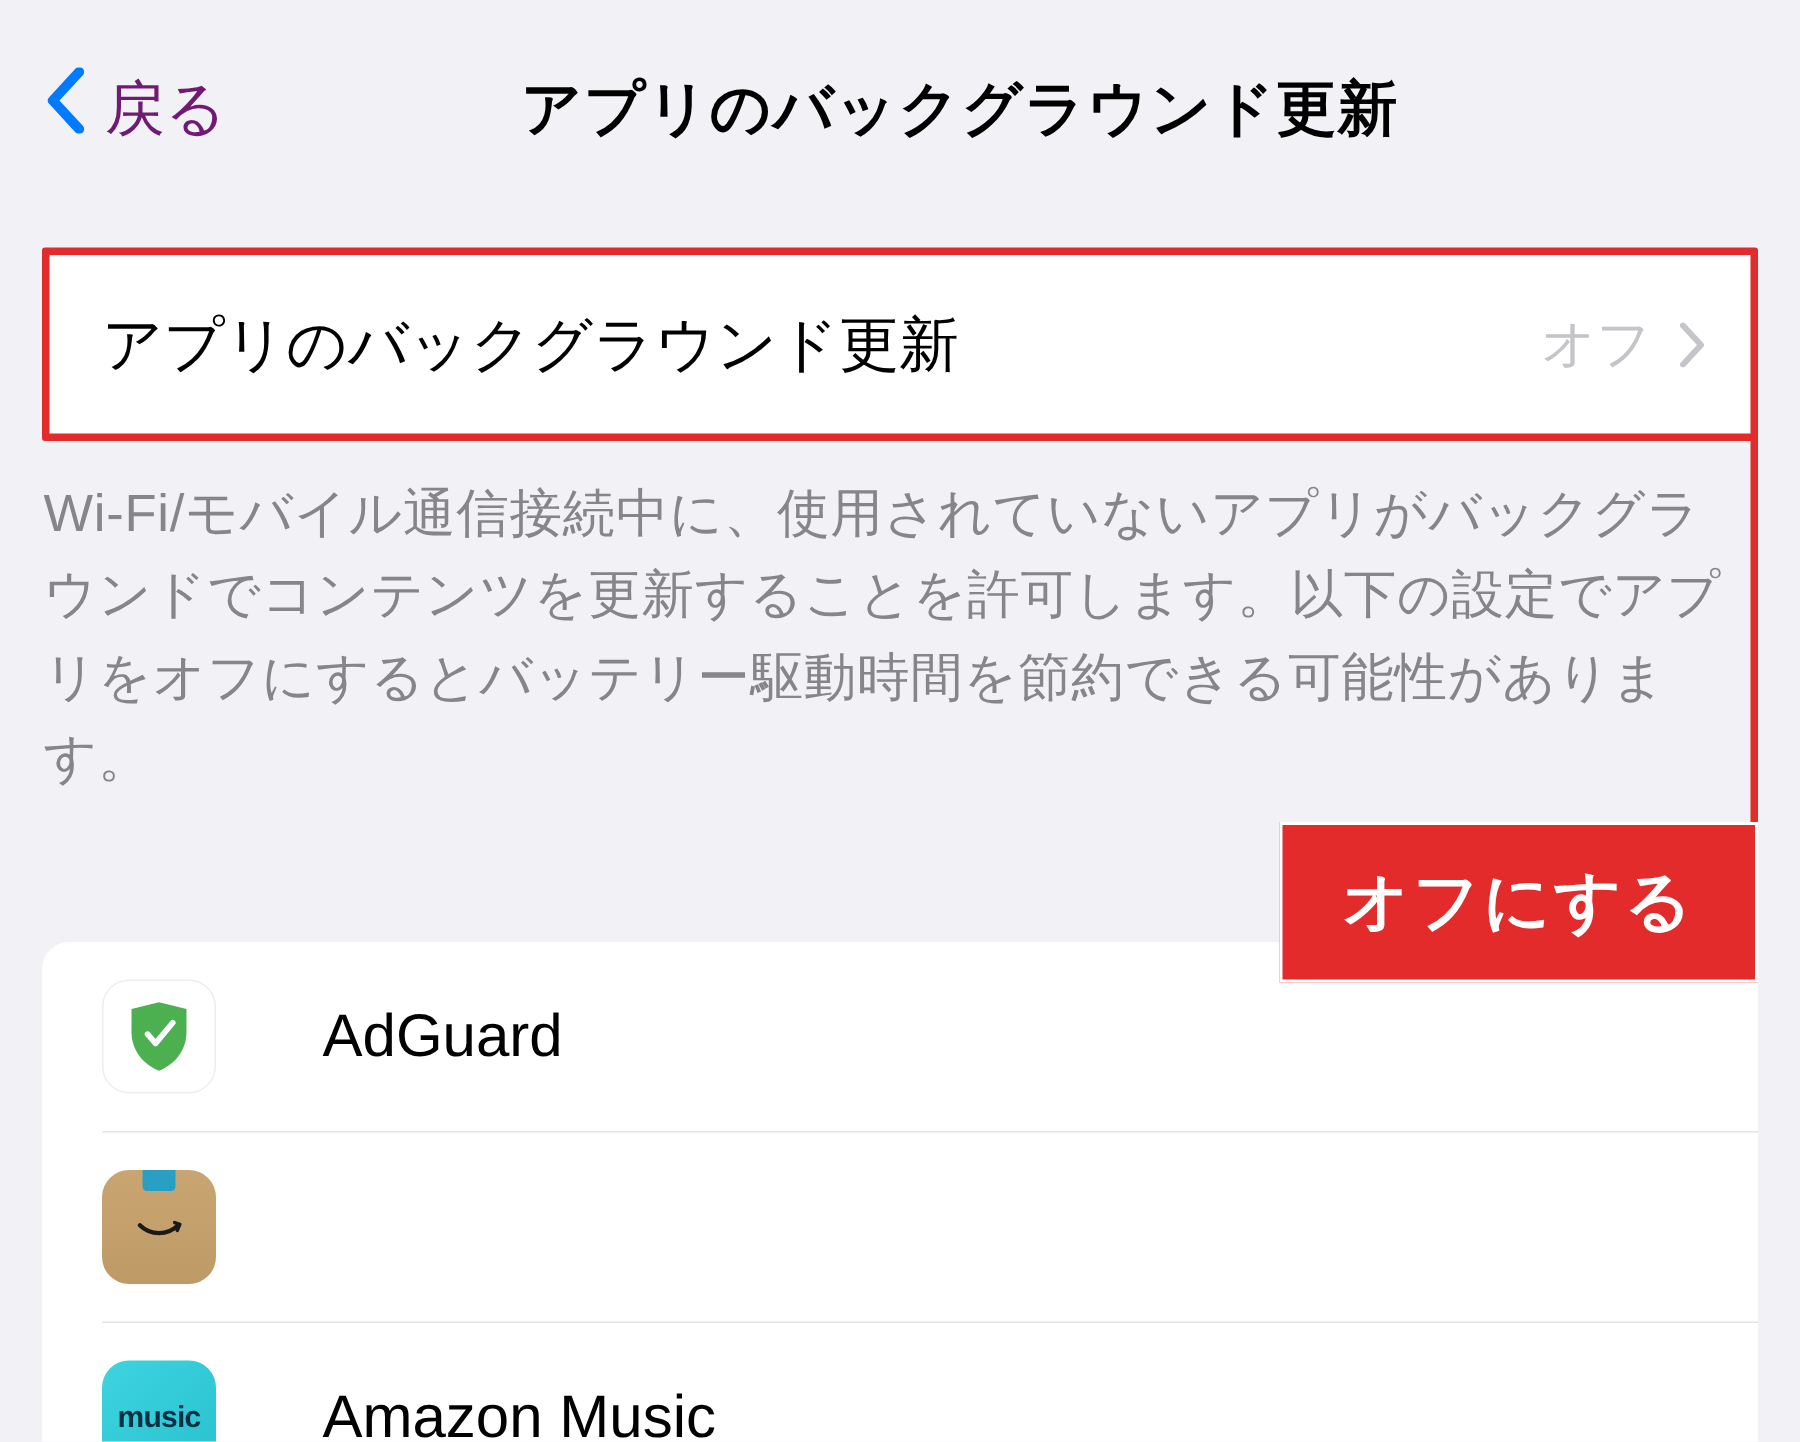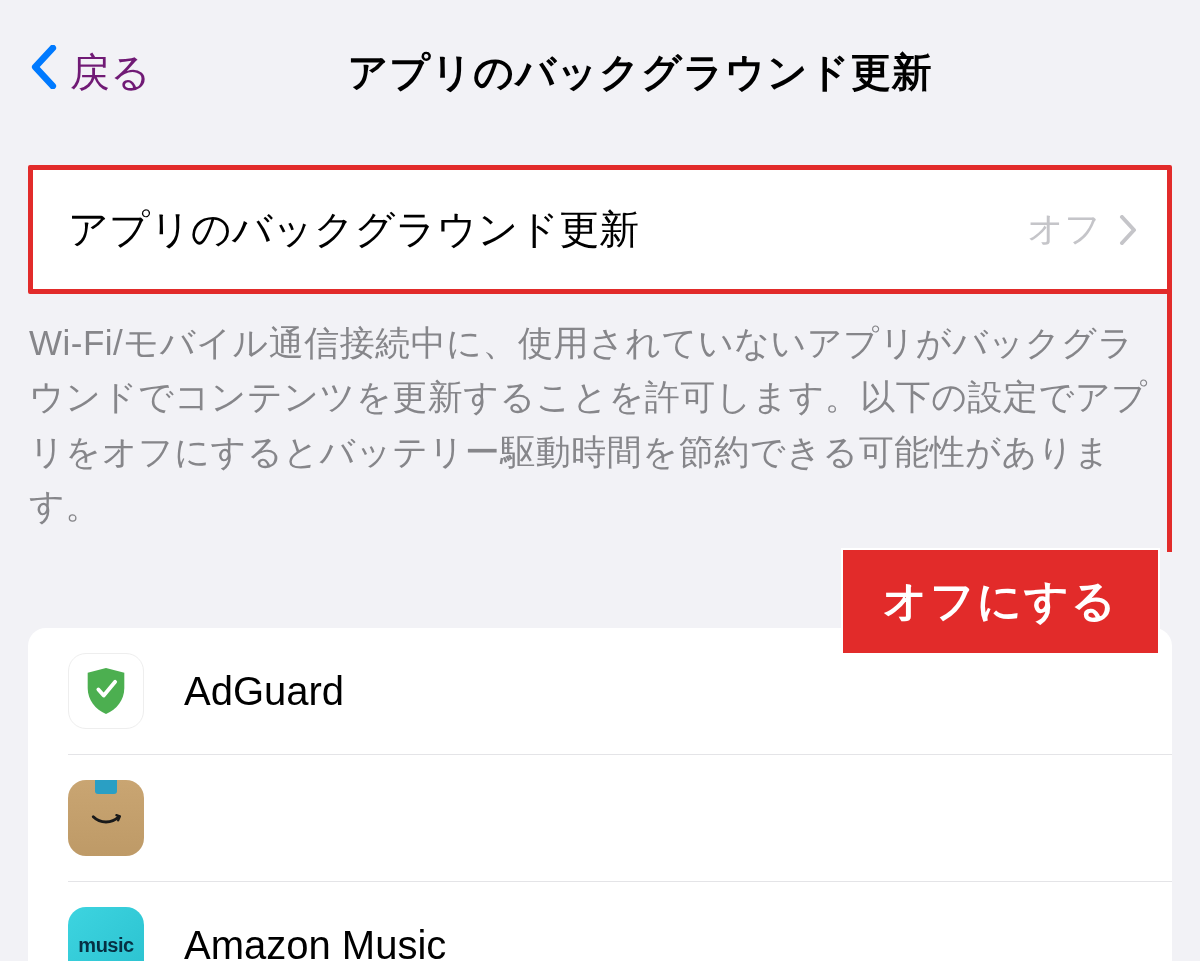--- a/index.html
+++ b/index.html
@@ -73,21 +73,21 @@
     }
     .description {
       padding: 22px 50px 0 29px;
       font-size: 35px;
       line-height: 1.55;
       color: #86868a;
       letter-spacing: 0.5px;
     }
     .annotation {
       position: absolute;
-      right: 40px;
+      right: 28px;
       top: 548px;
       background: #e22b2a;
       color: #fff;
       font-size: 44px;
       font-weight: 700;
       padding: 22px 40px;
       letter-spacing: 2px;
       border: 2px solid #fff;
     }
     .annotation-line {
@@ -121,20 +121,21 @@
       flex-shrink: 0;
       display: flex;
       align-items: center;
       justify-content: center;
       position: relative;
       overflow: hidden;
     }
     .app-name {
       font-size: 40px;
       color: #000;
+      margin-left: 31px;
     }
     .icon-adguard {
       background: #fff;
       border: 1px solid #eee;
     }
     .icon-amazon {
       background: linear-gradient(180deg, #c9a572 0%, #be9a67 100%);
     }
     .icon-amazon-tab {
       position: absolute;

